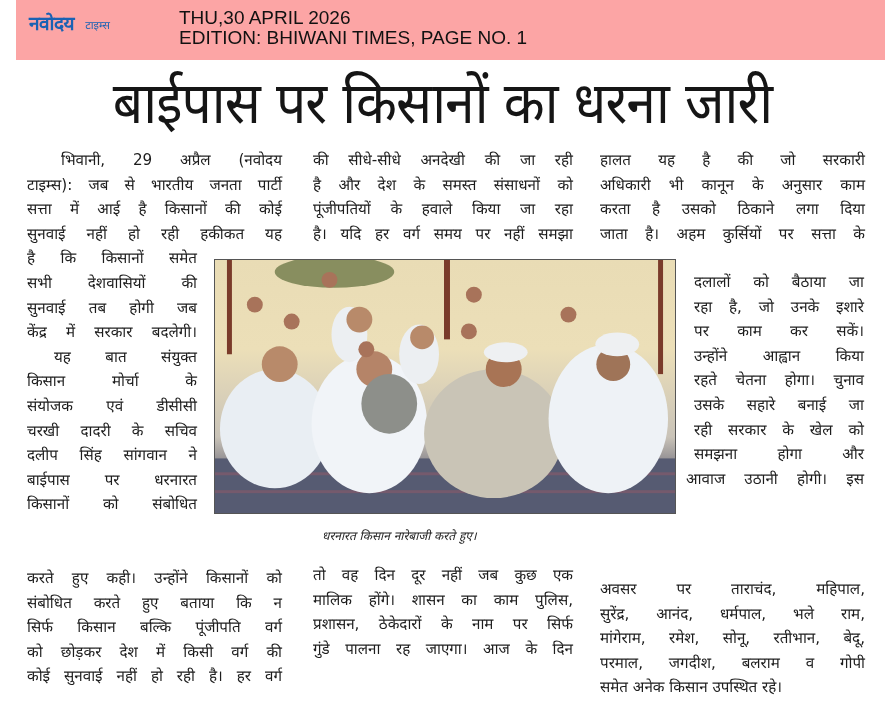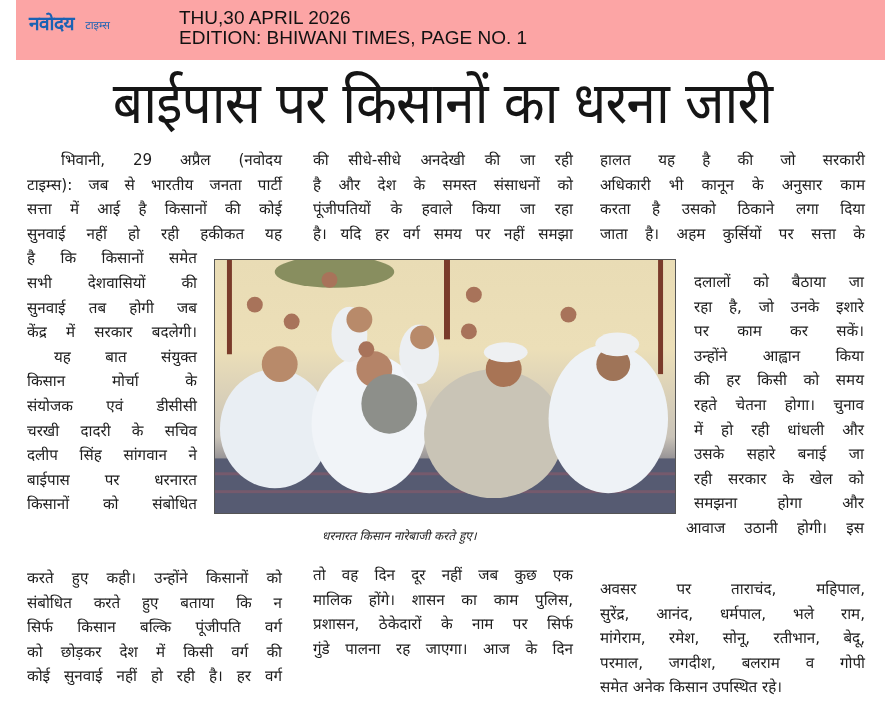--- a/index.html
+++ b/index.html
@@ -93,23 +93,21 @@
   <span class="line">हालत यह है की जो सरकारी</span>
   <span class="line">अधिकारी भी कानून के अनुसार काम</span>
   <span class="line">करता है उसको ठिकाने लगा दिया</span>
   <span class="line">जाता है। अहम कुर्सियों पर सत्ता के</span>
 </div>
 <div class="col3-narrow body-text">
   <span class="line">दलालों को बैठाया जा</span>
   <span class="line">रहा है, जो उनके इशारे</span>
   <span class="line">पर काम कर सकें।</span>
   <span class="line">उन्होंने आह्वान किया</span>
-  <span class="line">की हर किसी को समय</span>
   <span class="line">रहते चेतना होगा। चुनाव</span>
-  <span class="line">में हो रही धांधली और</span>
   <span class="line">उसके सहारे बनाई जा</span>
   <span class="line">रही सरकार के खेल को</span>
   <span class="line">समझना होगा और</span>
   <span class="line" style="margin-left:-8px;width:178px">आवाज उठानी होगी। इस</span>
 </div>
 <div class="col3b body-text">
   <span class="line">अवसर पर ताराचंद, महिपाल,</span>
   <span class="line">सुरेंद्र, आनंद, धर्मपाल, भले राम,</span>
   <span class="line">मांगेराम, रमेश, सोनू, रतीभान, बेदू,</span>
   <span class="line">परमाल, जगदीश, बलराम व गोपी</span>

